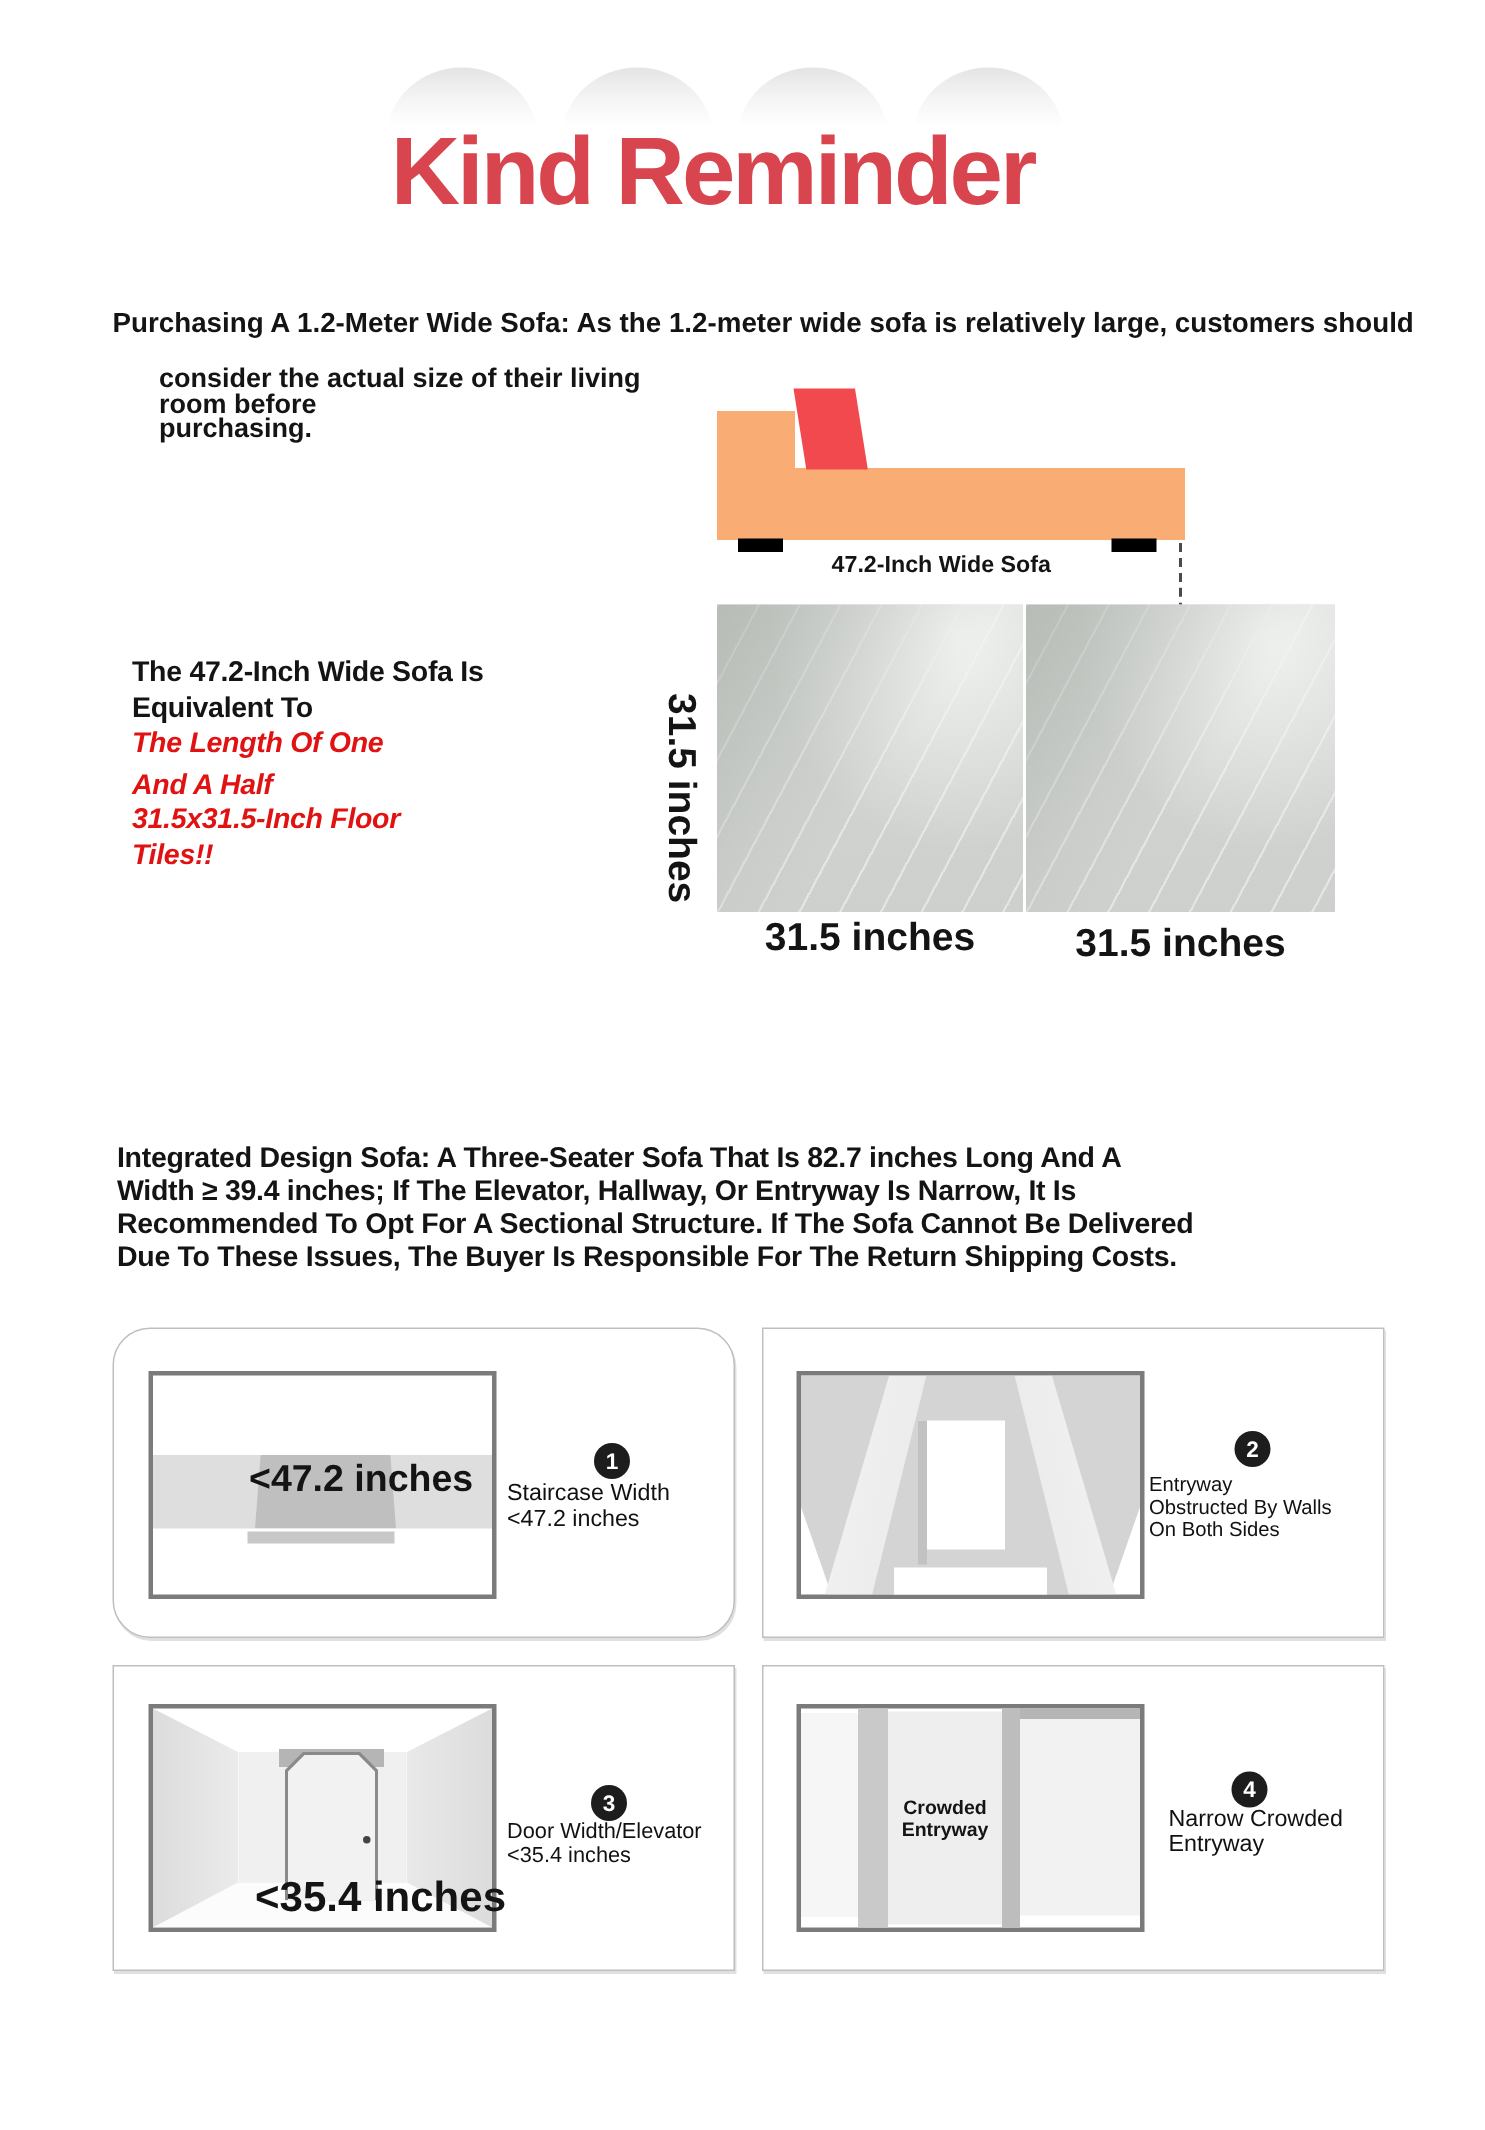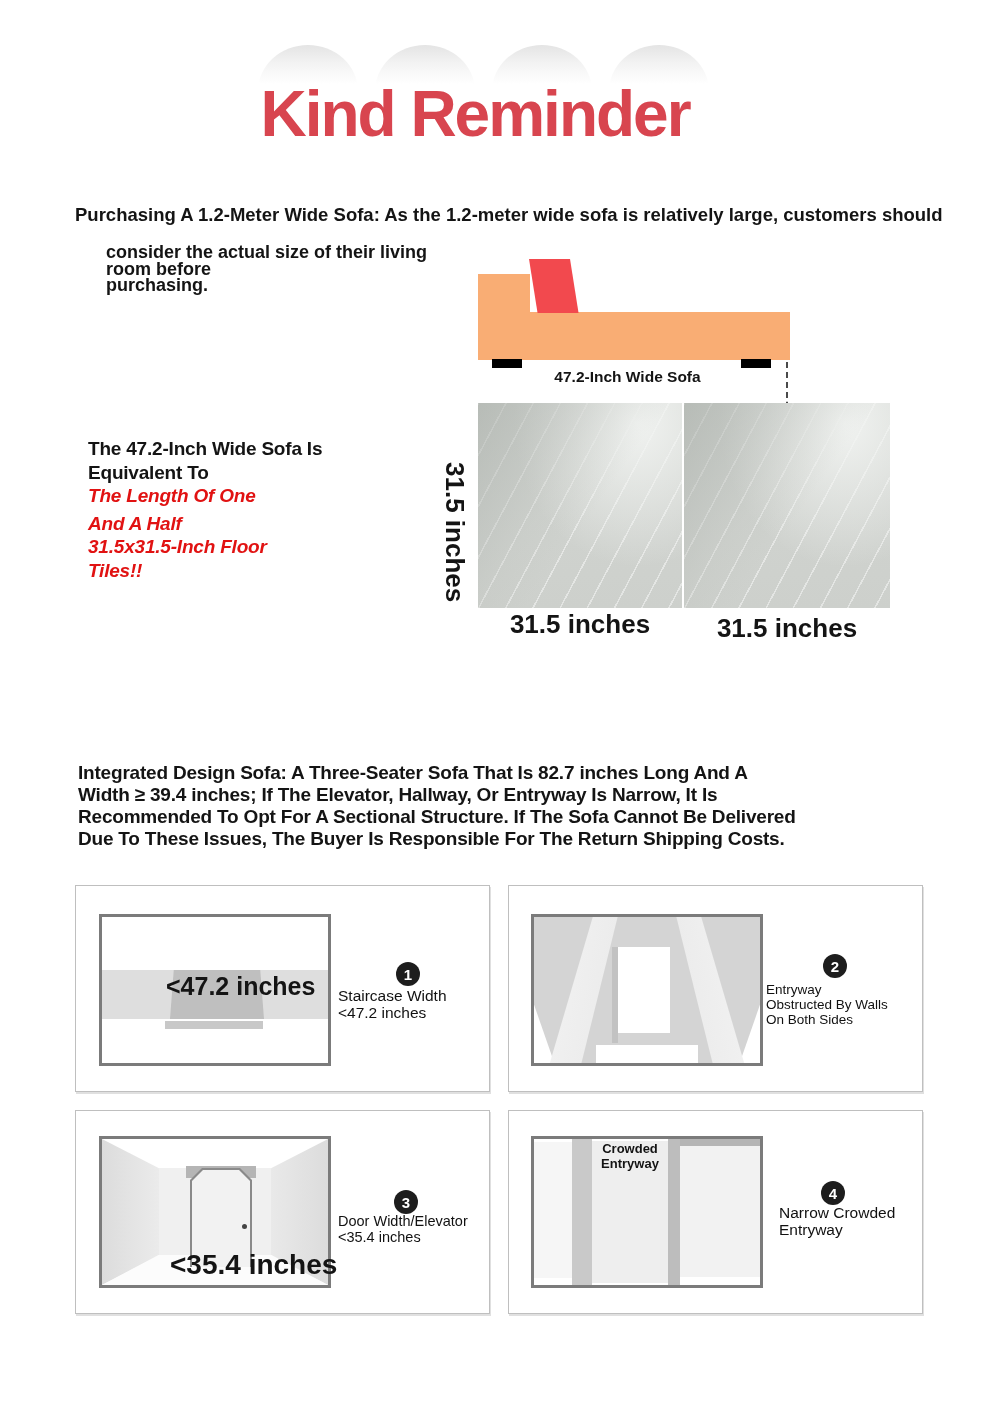--- a/index.html
+++ b/index.html
@@ -50,21 +50,21 @@
 
   
   #divider{left:75px;top:673px;font-size:31px;letter-spacing:0.5px;color:#c05a5a;white-space:nowrap;}
 
   
   #policy{left:78px;top:762px;font-size:19px;font-weight:bold;line-height:22px;letter-spacing:-0.2px;}
 
   
   .card{position:absolute;width:413px;height:205px;background:#fff;border:1px solid #bfbfbf;
         box-shadow:1px 2px 0 rgba(0,0,0,0.12);}
-  #card-1{left:75px;top:885px;} #card-2{left:508px;top:885px;}
+  #card-1{left:75px;top:885px;border-radius:25px;} #card-2{left:508px;top:885px;}
   #card-3{left:75px;top:1110px;height:202px;} #card-4{left:508px;top:1110px;height:202px;}
   .illus{position:absolute;width:232px;height:152px;border:3px solid #7b7b7b;background:#fff;
          box-sizing:border-box;}
   #card-1 .illus{left:23px;top:28px;} #card-2 .illus{left:22px;top:28px;}
   #card-3 .illus{left:23px;top:25px;} #card-4 .illus{left:22px;top:25px;}
   .badge{position:absolute;width:24px;height:24px;border-radius:50%;background:#1d1d1d;color:#fff;
          font-size:15px;font-weight:bold;display:flex;align-items:center;justify-content:center;}
   .card-label{position:absolute;font-weight:normal;color:#111;}
   #card-1 .badge{left:320px;top:76px;} #card-1 .card-label{left:262px;top:101px;font-size:15.5px;line-height:17px;}
   #card-2 .badge{left:314px;top:68px;} #card-2 .card-label{left:257px;top:96px;font-size:13.5px;line-height:15px;}
@@ -102,21 +102,21 @@
             clip-path:polygon(0 12px,12px 0,50px 0,62px 12px,62px 99px,0 99px);}
   .c3-door-fill{position:absolute;left:2px;top:2px;width:58px;height:97px;background:#f2f2f2;
             clip-path:polygon(0 11px,11px 0,47px 0,58px 11px,58px 97px,0 97px);}
   .c3-knob{left:140px;top:85px;width:5px;height:5px;border-radius:50%;background:#444;}
   .c3-text{left:68px;top:110px;font-size:28px;font-weight:bold;white-space:nowrap;}
 
   
   .c4-p1{left:0;top:3px;width:38px;height:136px;background:#f6f6f6;}
   .c4-s1{left:38px;top:0;width:20px;height:146px;background:#c9c9c9;}
   .c4-p2{left:58px;top:2px;width:76px;height:142px;background:#eeeeee;display:flex;flex-direction:column;
-         align-items:center;justify-content:flex-start;text-align:center;font-size:13px;font-weight:bold;line-height:15px;}
+         align-items:center;justify-content:center;text-align:center;font-size:13px;font-weight:bold;line-height:15px;}
   .c4-s2{left:134px;top:0;width:12px;height:146px;background:#bdbdbd;}
   .c4-p3{left:146px;top:6px;width:80px;height:132px;background:#f2f2f2;}
   .c4-top{left:146px;top:0;width:80px;height:7px;background:#b5b5b5;}
 </style>
 </head>
 <body>
 
 <div id="canvas">
 
   <div class="abs" id="scallops">

